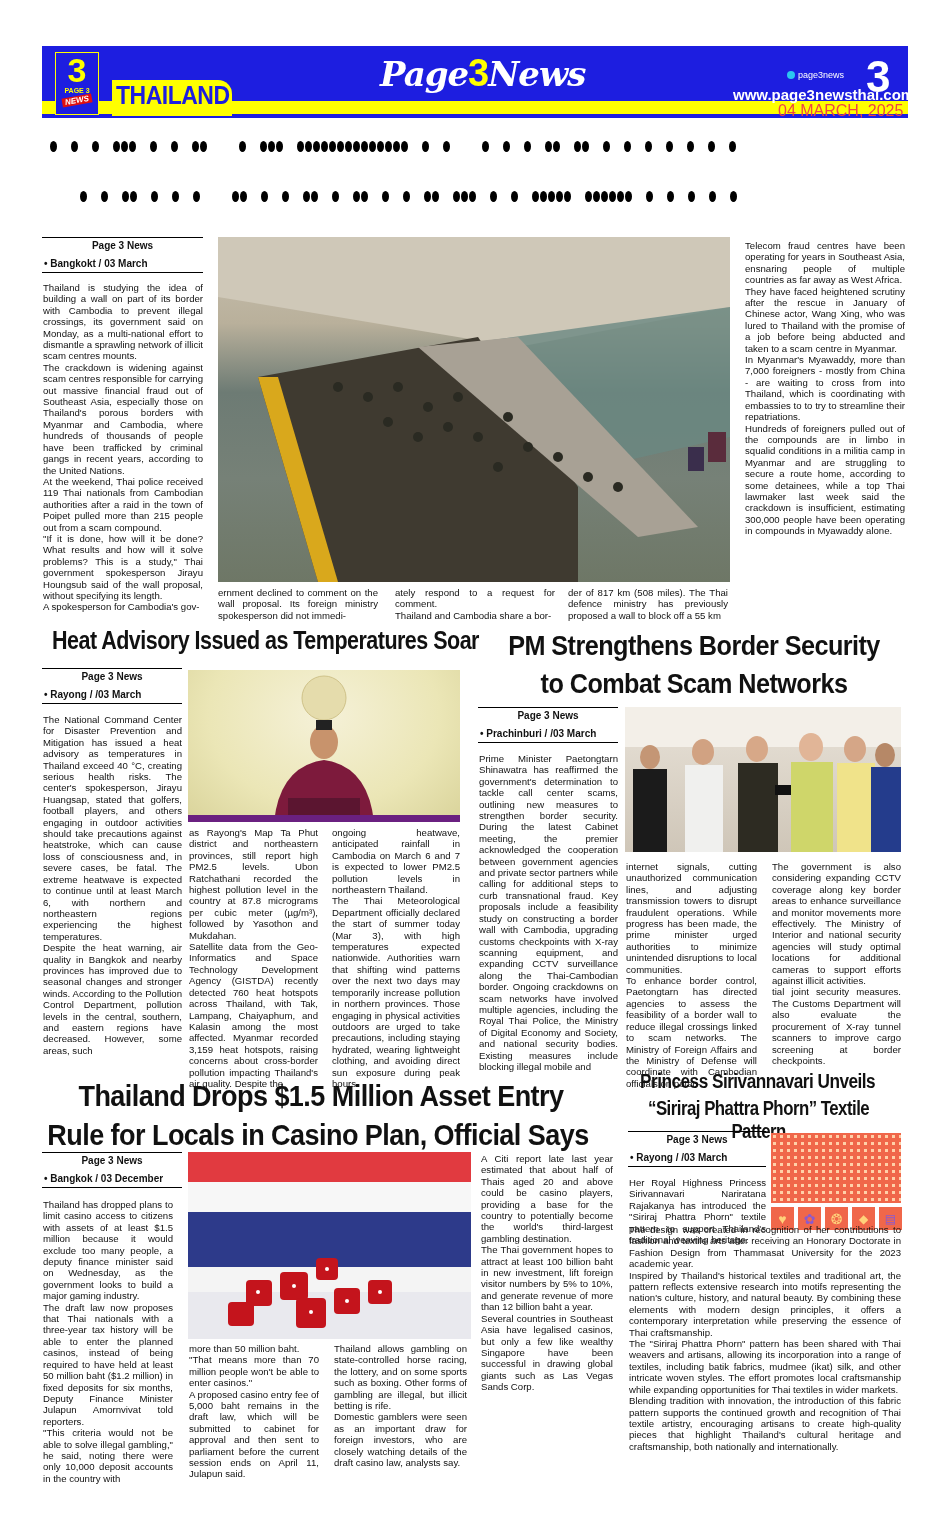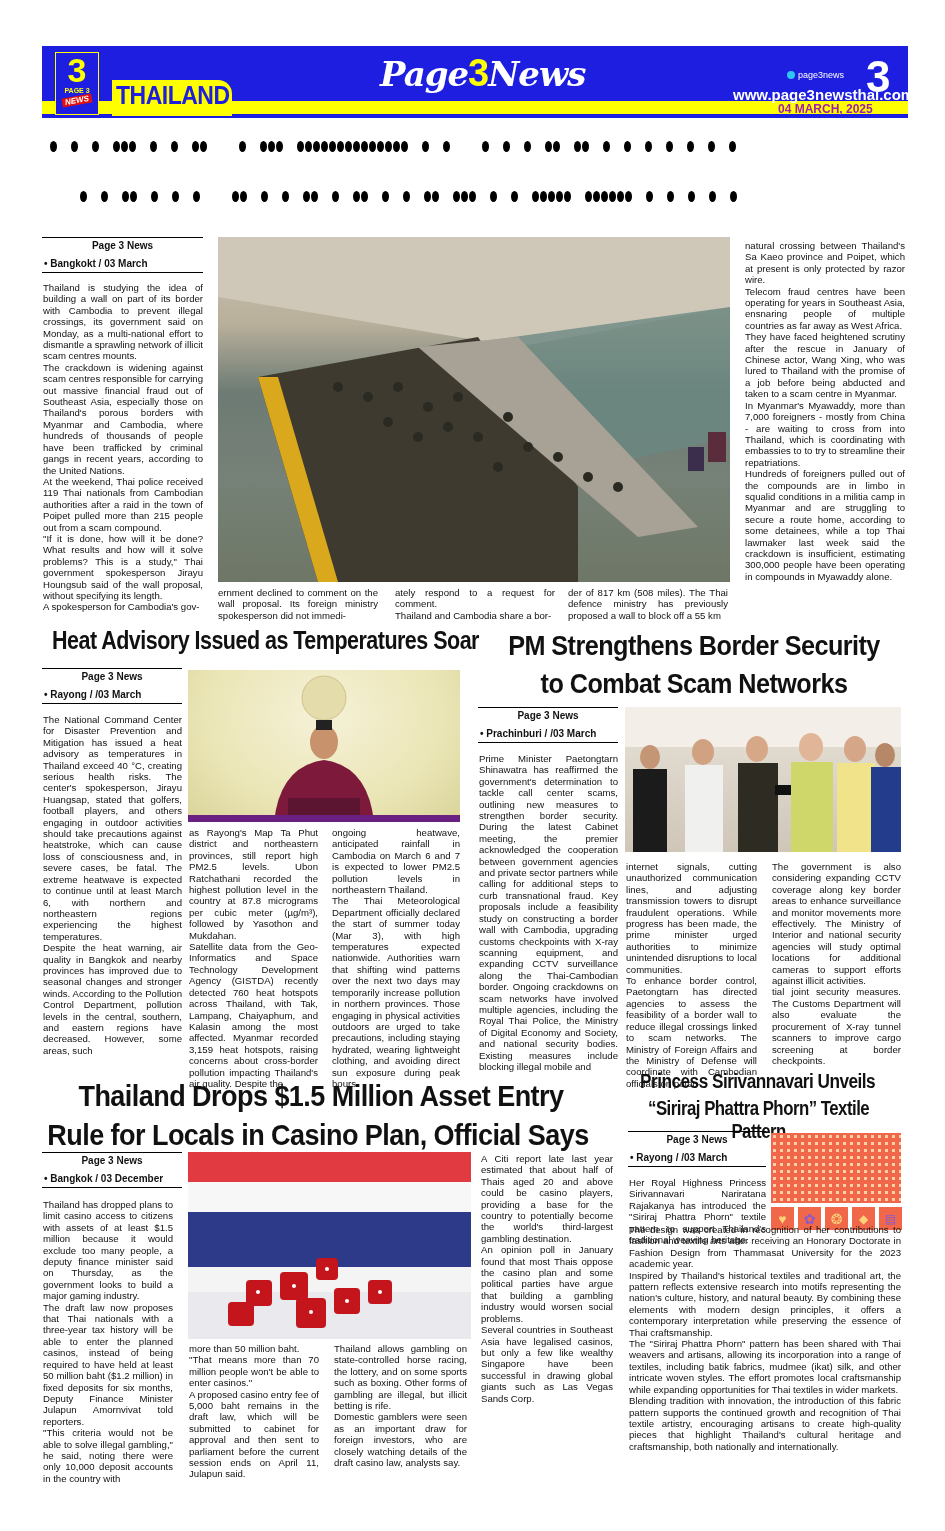--- a/index.html
+++ b/index.html
@@ -13,21 +13,21 @@
 .logo-small{font-size:7px;color:#ff0;font-weight:bold}
 .logo-news{font-size:8px;color:#fff;background:#e01010;font-style:italic;font-weight:bold;padding:0 3px;transform:rotate(-10deg);margin-top:2px}
 .thailand-tab{left:112px;top:80px;width:120px;height:36px;background:#ffff00;border-radius:0 14px 0 0}
 .thailand{left:116px;top:82px;font-size:23px;font-weight:bold;color:#1d1ee0;font-family:"Liberation Sans",sans-serif;letter-spacing:-0.5px;transform:scaleY(1.1)}
 .brand{left:380px;top:52px;font-family:"DejaVu Serif",serif;font-size:34px;color:#fff;font-weight:bold;font-style:italic;letter-spacing:-1px}
 .brand .three{color:#ff0;font-family:"Liberation Sans",sans-serif;font-style:normal;font-size:38px}
 .social{left:787px;top:70px;font-size:9px;color:#fff;display:flex;align-items:center;gap:3px}
 .dot{width:8px;height:8px;border-radius:50%;background:#2cc6f0;display:inline-block}
 .website{left:733px;top:86px;font-size:15px;color:#fff;font-weight:bold}
 .pagenum{left:866px;top:52px;font-size:44px;font-weight:bold;color:#fff}
-.date{left:778px;top:102px;font-size:12px;font-weight:bold;color:#a21caf}
+.date{left:778px;top:102px;font-size:16px;font-weight:normal;color:#ef4444}
 .dots-row{display:flex;gap:0;align-items:center}
 .dots-row span{display:inline-block;width:7px;height:11px;border-radius:50%;background:#000;margin-right:6px}
 .col{font-size:9.6px;line-height:11.4px;text-align:justify;color:#111}
 .col p{margin:0}
 .byline{border-top:1.5px solid #000;border-bottom:1.5px solid #000;padding:2px 0 3px;font-size:10px;font-weight:bold}
 .byline .src{text-align:center;margin-bottom:7px}
 .byline .loc{padding-left:2px}
 .hl{font-weight:bold;color:#111;font-family:"Liberation Sans",sans-serif;letter-spacing:-0.6px;transform-origin:left top}
 .photo{overflow:hidden}
 </style>
@@ -242,21 +242,20 @@
     <p>ernment declined to comment on the wall proposal. Its foreign ministry spokesperson did not immedi-</p>
   </div>
 <div class="abs col" style="left:395px;top:587px;width:160px">
     <p>ately respond to a request for comment.</p>
     <p>Thailand and Cambodia share a bor-</p>
   </div>
 <div class="abs col" style="left:568px;top:587px;width:160px">
     <p>der of 817 km (508 miles). The Thai defence ministry has previously proposed a wall to block off a 55 km</p>
   </div>
 <div class="abs col" style="left:745px;top:240px;width:160px">
-    <p>natural crossing between Thailand's Sa Kaeo province and Poipet, which at present is only protected by razor wire.</p>
     <p>Telecom fraud centres have been operating for years in Southeast Asia, ensnaring people of multiple countries as far away as West Africa.</p>
     <p>They have faced heightened scrutiny after the rescue in January of Chinese actor, Wang Xing, who was lured to Thailand with the promise of a job before being abducted and taken to a scam centre in Myanmar.</p>
     <p>In Myanmar's Myawaddy, more than 7,000 foreigners - mostly from China - are waiting to cross from into Thailand, which is coordinating with embassies to to try to streamline their repatriations.</p>
     <p>Hundreds of foreigners pulled out of the compounds are in limbo in squalid conditions in a militia camp in Myanmar and are struggling to secure a route home, according to some detainees, while a top Thai lawmaker last week said the crackdown is insufficient, estimating 300,000 people have been operating in compounds in Myawaddy alone.</p>
   </div>
 
 <div class="abs hl" style="left:52px;top:626px;font-size:25px;transform:scaleX(0.86)">Heat Advisory Issued as Temperatures Soar</div>
 <div class="abs byline" style="left:42px;top:668px;width:140px">
   <div class="src">Page 3 News</div>
   <div class="loc">•  Rayong /  /03  March</div>
@@ -322,21 +321,21 @@
     <p>tial joint security measures. The Customs Department will also evaluate the procurement of X-ray tunnel scanners to improve cargo screening at border checkpoints.</p>
   </div>
 
 <div class="abs hl" style="left:42px;top:1079px;font-size:30px;text-align:center;width:620px;transform:scaleX(0.9)">Thailand Drops $1.5 Million Asset Entry</div>
 <div class="abs hl" style="left:30px;top:1118px;font-size:30px;text-align:center;width:640px;transform:scaleX(0.9)">Rule for Locals in Casino Plan, Official Says</div>
 <div class="abs byline" style="left:42px;top:1152px;width:140px">
   <div class="src">Page 3 News</div>
   <div class="loc">•  Bangkok  /  03  December</div>
 </div>
 <div class="abs col" style="left:43px;top:1199px;width:130px">
-    <p>Thailand has dropped plans to limit casino access to citizens with assets of at least $1.5 million because it would exclude too many people, a deputy finance minister said on Thursday, as the government looks to build a major gaming industry.</p>
+    <p>Thailand has dropped plans to limit casino access to citizens with assets of at least $1.5 million because it would exclude too many people, a deputy finance minister said on Wednesday, as the government looks to build a major gaming industry.</p>
     <p>The draft law now proposes that Thai nationals with a three-year tax history will be able to enter the planned casinos, instead of being required to have held at least 50 million baht ($1.2 million) in fixed deposits for six months, Deputy Finance Minister Julapun Amornvivat told reporters.</p>
     <p>"This criteria would not be able to solve illegal gambling," he said, noting there were only 10,000 deposit accounts in the country with</p>
   </div>
 <div class="abs photo" style="left:188px;top:1152px;width:283px;height:187px;background:#f4f4f6" title="Red dice and chips in front of Thai flag">
   <svg width="283" height="187">
     <rect x="0" y="0" width="283" height="30" fill="#e13a40"></rect>
     <rect x="0" y="30" width="283" height="30" fill="#f7f7f7"></rect>
     <rect x="0" y="60" width="283" height="55" fill="#2d3a8a"></rect>
     <rect x="0" y="115" width="283" height="25" fill="#f4f4f4"></rect>
     <rect x="0" y="140" width="283" height="47" fill="#e9e9ee"></rect>
@@ -363,21 +362,21 @@
     <p>more than 50 million baht.</p>
     <p>"That means more than 70 million people won't be able to enter casinos."</p>
     <p>A proposed casino entry fee of 5,000 baht remains in the draft law, which will be submitted to cabinet for approval and then sent to parliament before the current session ends on April 11, Julapun said.</p>
   </div>
 <div class="abs col" style="left:334px;top:1343px;width:133px">
     <p>Thailand allows gambling on state-controlled horse racing, the lottery, and on some sports such as boxing. Other forms of gambling are illegal, but illicit betting is rife.</p>
     <p>Domestic gamblers were seen as an important draw for foreign investors, who are closely watching details of the draft casino law, analysts say.</p>
   </div>
 <div class="abs col" style="left:481px;top:1153px;width:132px">
     <p>A Citi report late last year estimated that about half of Thais aged 20 and above could be casino players, providing a base for the country to potentially become the world's third-largest gambling destination.</p>
-    <p>An opinion poll in January found that most Thais oppose the casino plan and some political parties have argue that building a gambling industry would worsen social problems.</p>
+    <p>The Thai government hopes to attract at least 100 billion baht in new investment, lift foreign visitor numbers by 5% to 10%, and generate revenue of more than 12 billion baht a year.</p>
     <p>Several countries in Southeast Asia have legalised casinos, but only a few like wealthy Singapore have been successful in drawing global giants such as Las Vegas Sands Corp.</p>
   </div>
 
 <div class="abs hl" style="left:620px;top:1070px;font-size:20px;text-align:center;width:320px;transform:scaleX(0.86)">Princess Sirivannavari Unveils</div>
 <div class="abs hl" style="left:620px;top:1097px;font-size:20px;text-align:center;width:330px;transform:scaleX(0.84)">“Siriraj Phattra Phorn” Textile Pattern</div>
 <div class="abs byline" style="left:628px;top:1131px;width:138px">
   <div class="src">Page 3 News</div>
   <div class="loc">•   Rayong  /   /03  March</div>
 </div>
 <div class="abs col" style="left:629px;top:1177px;width:137px">Her Royal Highness Princess Sirivannavari Nariratana Rajakanya has introduced the "Siriraj Phattra Phorn" textile pattern to support Thailand's traditional weaving heritage.</div>

